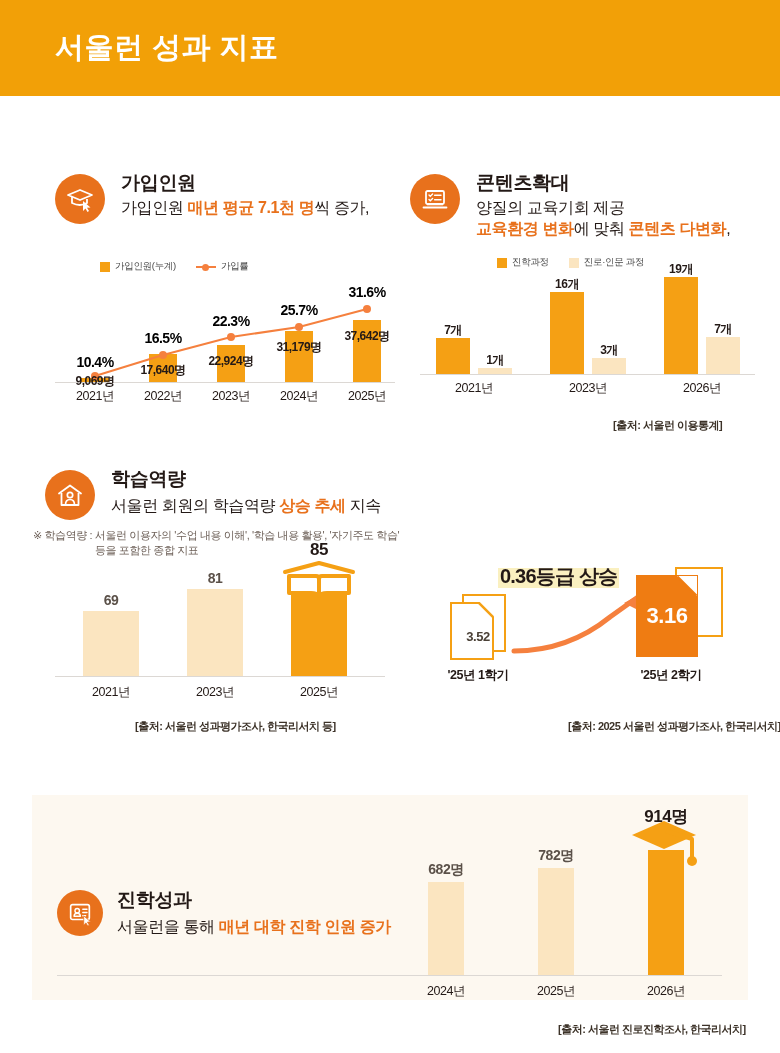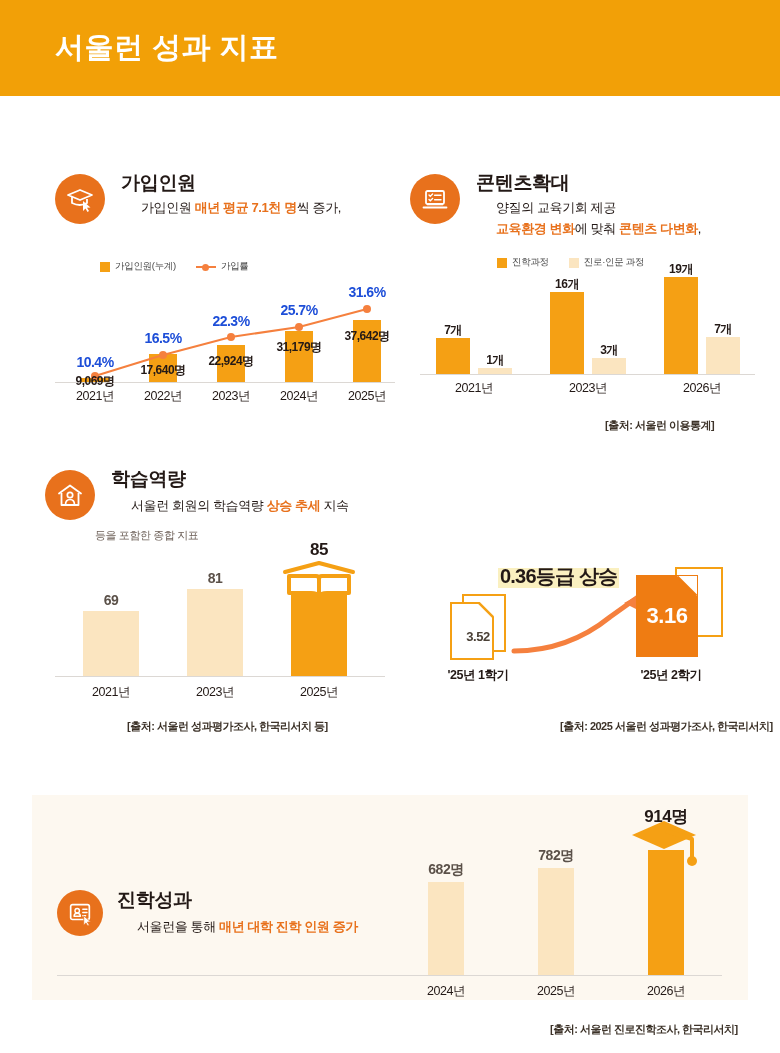--- a/index.html
+++ b/index.html
@@ -31,22 +31,22 @@
     background: #E8711C;
     display: flex; align-items: center; justify-content: center;
   }
   .card-title {
     position: absolute; left: 66px; top: 0px;
     font-size: 19px; font-weight: bold; color: #231916;
     letter-spacing: -0.3px;
   }
   .card-sub {
     position: absolute; left: 66px; top: 27px;
-    font-size: 13px; color: #231916; line-height: 21px;
-    letter-spacing: -0.4px; white-space: nowrap; margin-left: 20px;
+    font-size: 16px; color: #231916; line-height: 21px;
+    letter-spacing: -0.4px; white-space: nowrap;
   }
   .card-sub .hl { color: #E8711C; font-weight: bold; }
 
   .note {
     position: absolute; font-size: 11px; color: #6E6159;
     line-height: 15px; letter-spacing: -0.4px; white-space: nowrap;
   }
 
   
   .legend { position: absolute; display: flex; gap: 20px; align-items: center; }
@@ -71,26 +71,26 @@
   .bar.beige { background: #FBE5C0; }
   .bar-lbl {
     position: absolute; font-size: 12px; font-weight: bold; color: #231916;
     letter-spacing: -0.5px; white-space: nowrap; text-align: center;
   }
   .x-lbl {
     position: absolute; font-size: 12.5px; color: #231916;
     letter-spacing: -0.5px; white-space: nowrap; text-align: center;
   }
   .pct-lbl {
-    position: absolute; font-size: 14px; font-weight: bold; color: #1d4ed8;
+    position: absolute; font-size: 14px; font-weight: bold; color: #000000;
     letter-spacing: -0.5px; white-space: nowrap; text-align: center;
   }
   .src {
     position: absolute; font-size: 11px; font-weight: bold; color: #3C3228;
-    letter-spacing: -0.5px; white-space: nowrap;
+    letter-spacing: -0.5px; white-space: nowrap; margin-left: 8px;
   }
 
   
   .hl-band {
     position: absolute; font-size: 20px; font-weight: bold; color: #231916;
     letter-spacing: -0.8px; white-space: nowrap;
     background: linear-gradient(to bottom, rgba(255,255,255,0) 18%, #FAF0C0 20%, #FAF0C0 92%, rgba(255,255,255,0) 94%);
     padding: 0 2px;
   }
   .doc-back {
@@ -255,20 +255,21 @@
           <path d="M10.5 25 Q10.5 19.5 15 19.5 Q19.5 19.5 19.5 25 Z" fill="none" stroke="#fff" stroke-width="1.7" stroke-linejoin="round"></path>
         </svg>
       </div>
       <div class="card-title">학습역량</div>
       <div class="card-sub" style="top:29px;">
         <div><span>서울런 회원의 학습역량 </span><span class="hl">상승 추세</span><span> 지속</span></div>
       </div>
     </div>
 
     <div class="note" style="left:-12px; top:62px;">
+      <div>※ 학습역량 : 서울런 이용자의 '수업 내용 이해', '학습 내용 활용', '자기주도 학습'</div>
       <div style="padding-left:62px;">등을 포함한 종합 지표</div>
     </div>
 
     <div class="chart" style="left:10px; top:100px; width:330px; height:135px;">
       <div class="axis" style="left:0px; top:110px; width:330px;"></div>
 
       <div class="bar beige" style="left:28px;  top:45px; width:56px; height:65px;"></div>
       <div class="bar beige" style="left:132px; top:23px; width:56px; height:87px;"></div>
       <div class="bar" style="left:236px; top:16px; width:56px; height:94px;"></div>
 

